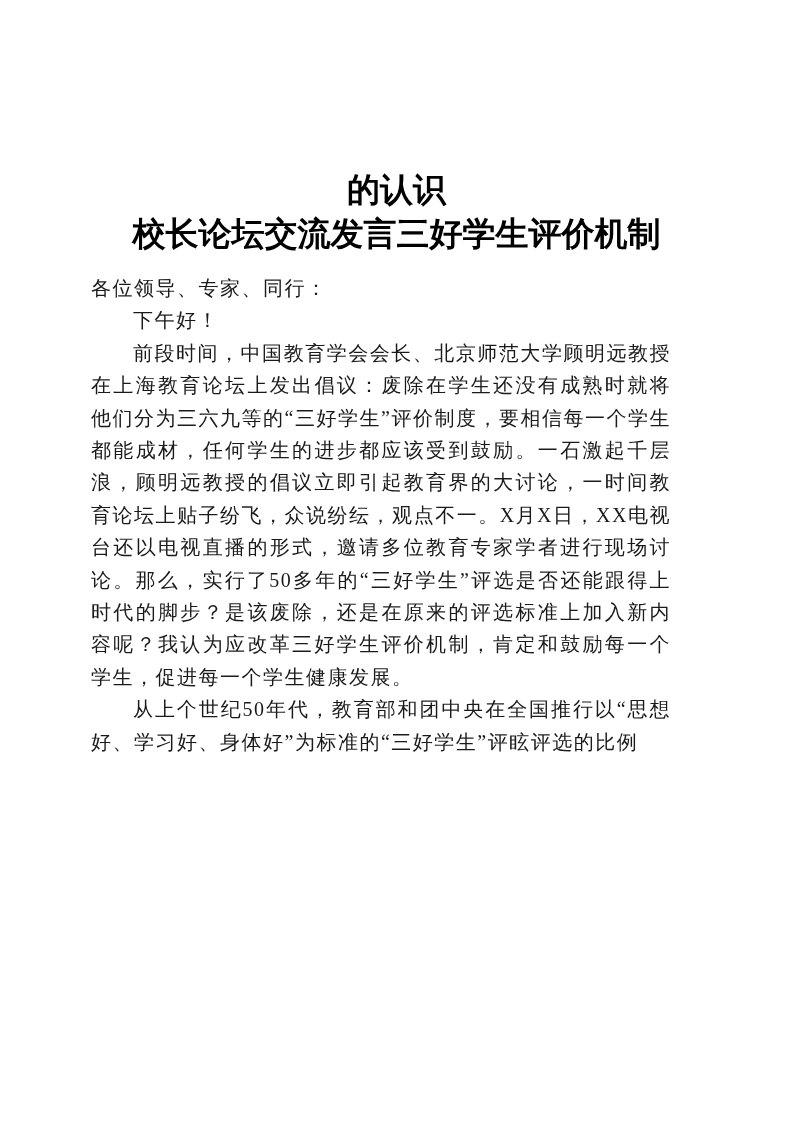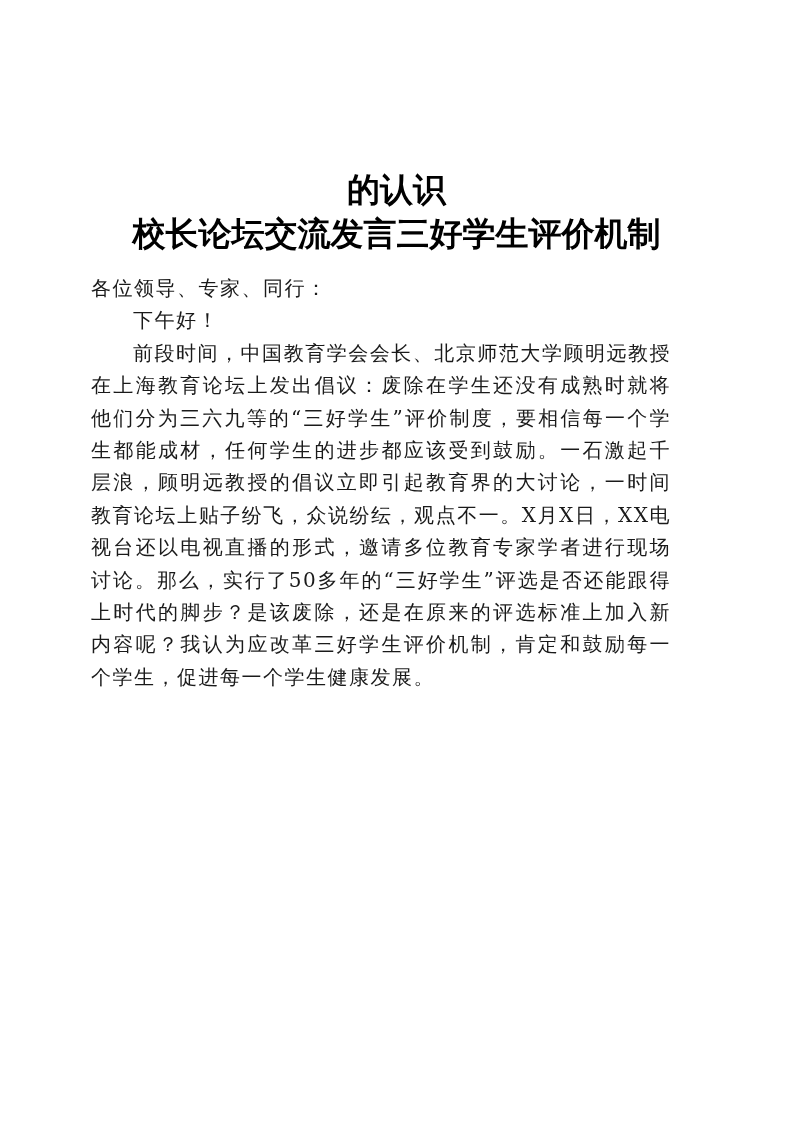--- a/index.html
+++ b/index.html
@@ -51,32 +51,34 @@
       letter-spacing: 1.5px;
     }
     .para {
       margin: 0;
       padding: 0;
       text-align: justify;
       text-align-last: left;
     }
     .para.indent {
       text-indent: 2.1em;
+      font-family: Liberation Serif, serif;
     }
     .para.salutation {
       text-indent: 0;
     }
   </style>
 </head>
 <body>
 
 <div class="page">
   <h1 class="title">
     <span class="line">的认识</span>
     <span class="line">校长论坛交流发言三好学生评价机制</span>
   </h1>
 
   <div class="body-text">
     <p class="para salutation">各位领导、专家、同行：</p>
     <p class="para indent">下午好！</p>
     <p class="para indent">前段时间，中国教育学会会长、北京师范大学顾明远教授在上海教育论坛上发出倡议：废除在学生还没有成熟时就将他们分为三六九等的“三好学生”评价制度，要相信每一个学生都能成材，任何学生的进步都应该受到鼓励。一石激起千层浪，顾明远教授的倡议立即引起教育界的大讨论，一时间教育论坛上贴子纷飞，众说纷纭，观点不一。X月X日，XX电视台还以电视直播的形式，邀请多位教育专家学者进行现场讨论。那么，实行了50多年的“三好学生”评选是否还能跟得上时代的脚步？是该废除，还是在原来的评选标准上加入新内容呢？我认为应改革三好学生评价机制，肯定和鼓励每一个学生，促进每一个学生健康发展。</p>
+    <p class="para indent">从上个世纪50年代，教育部和团中央在全国推行以“思想好、学习好、身体好”为标准的“三好学生”评眩评选的比例</p>
   </div>
 </div>
 
 </body></html>

